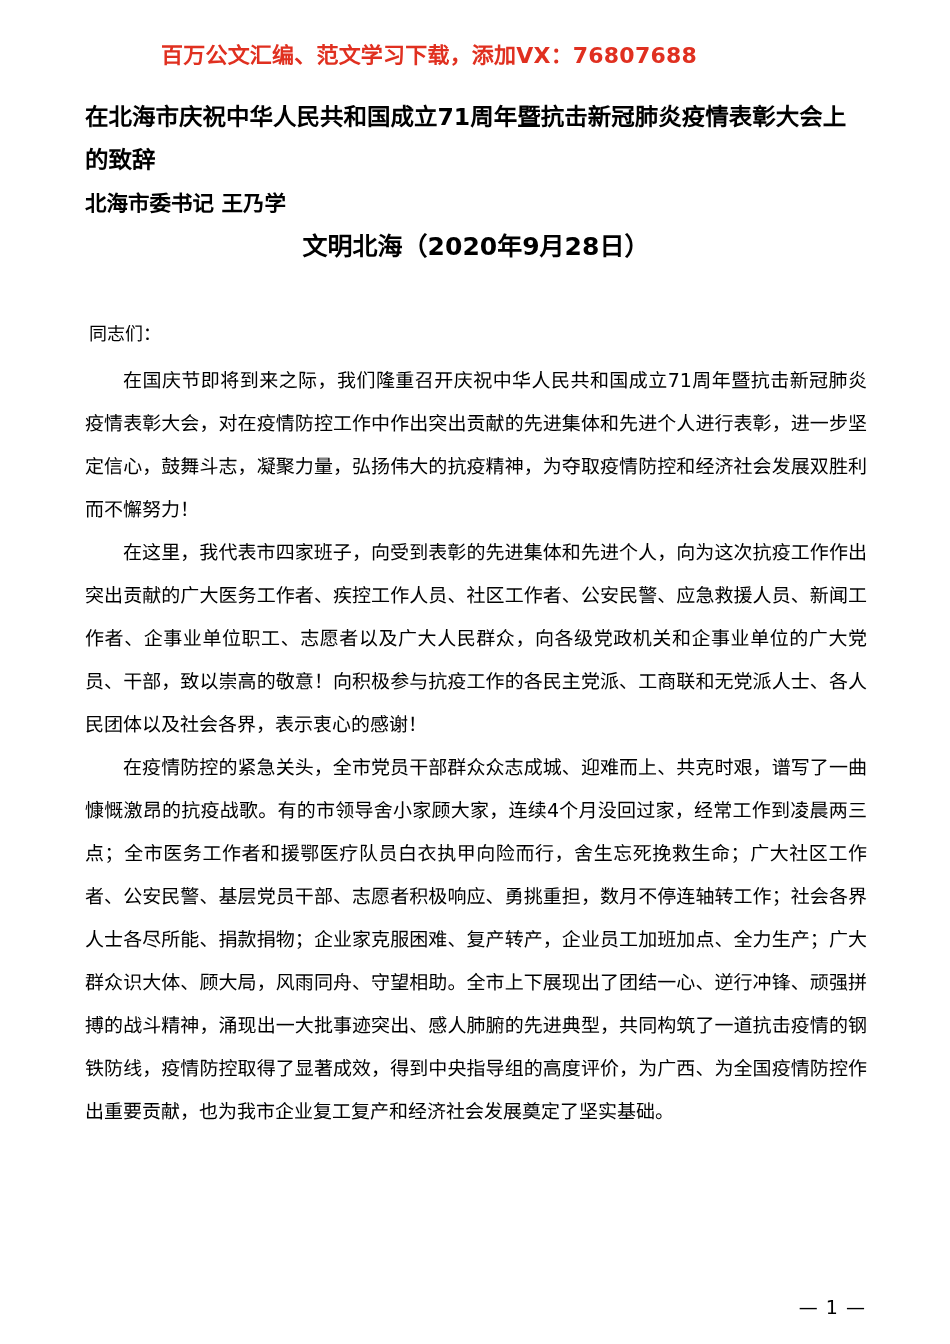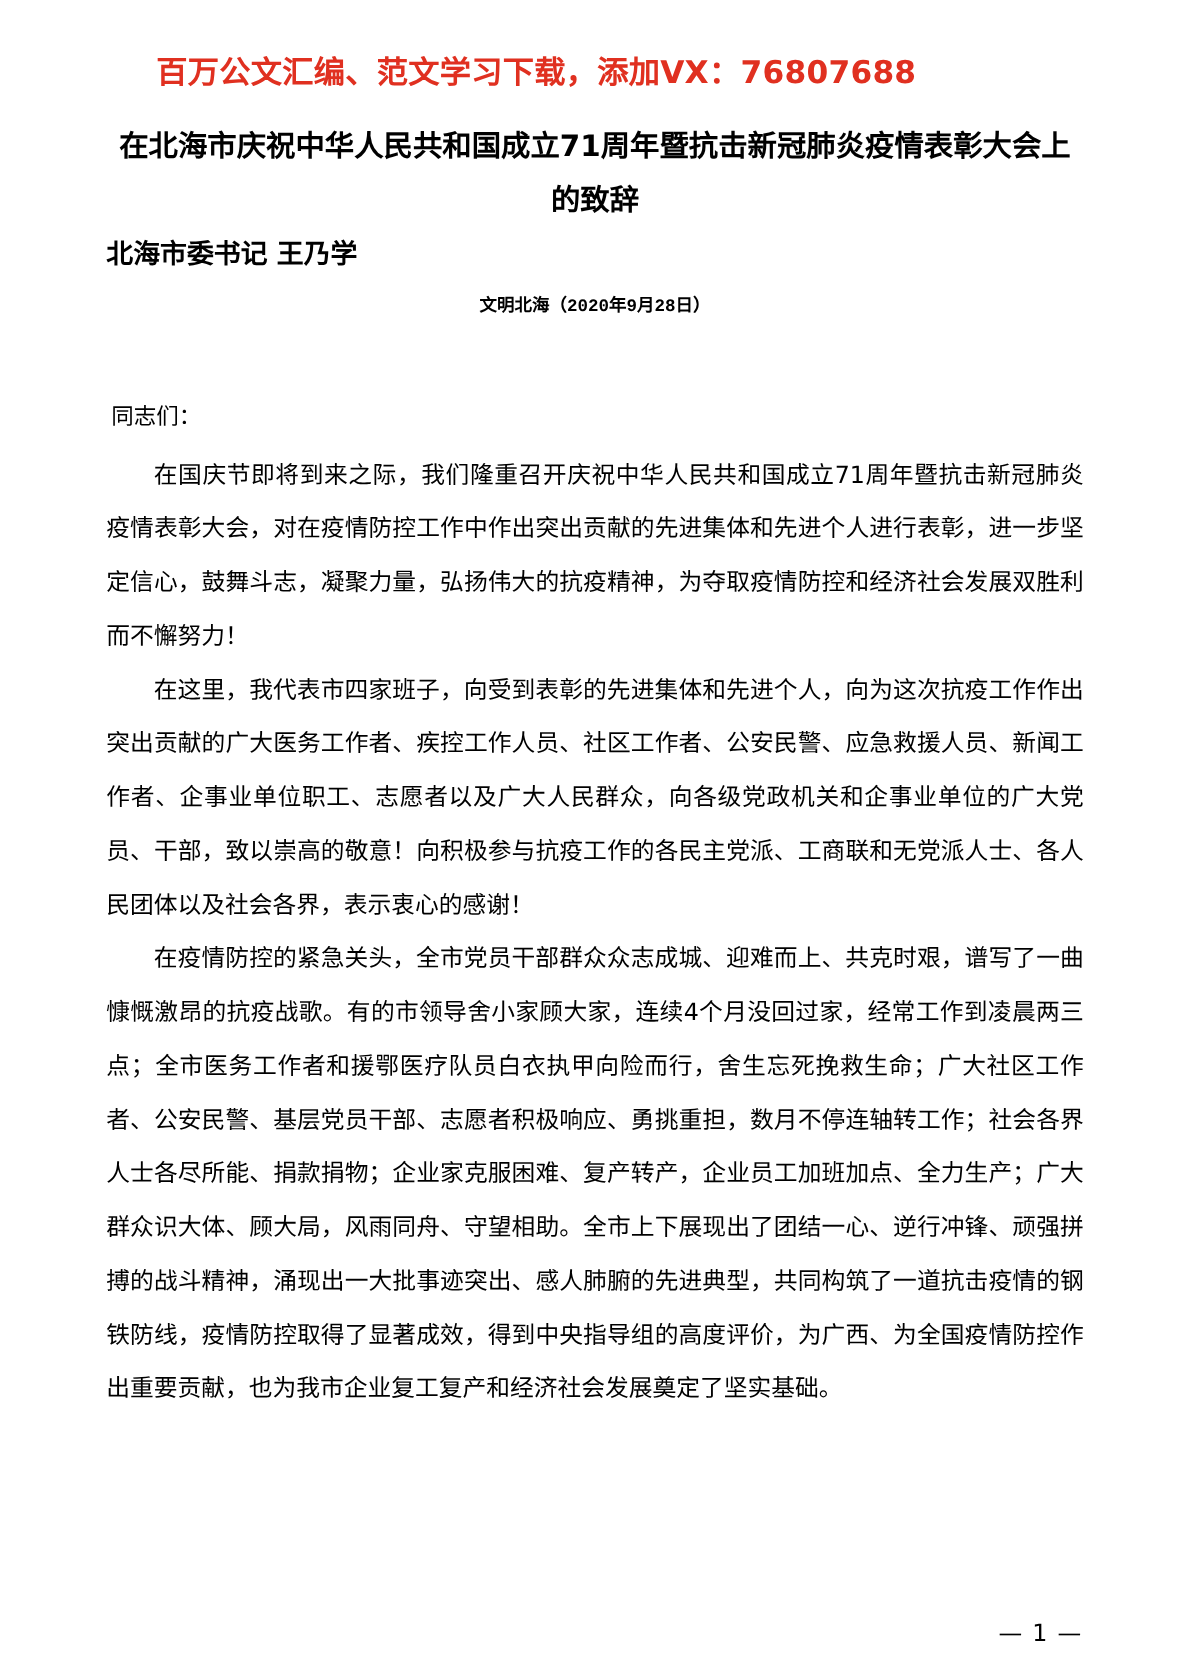--- a/index.html
+++ b/index.html
@@ -21,55 +21,54 @@
     box-sizing: border-box;
   }
   
   .promo-header {
     position: absolute;
     top: 42px;
     left: 0;
     width: 858px;
     text-align: center;
     color: #e03020;
-    font-size: 25px;
+    font-size: 22px;
     font-weight: 700;
     letter-spacing: 0.2px;
     line-height: 1.25;
     white-space: nowrap;
   }
   
   .doc {
     position: absolute;
     top: 96px;
     left: 85px;
     width: 782px;
   }
   .doc-title {
     font-size: 23.5px;
     font-weight: 600;
     line-height: 43px;
-    text-align: center;
+    text-align: left;
     margin: 0;
     letter-spacing: 0px;
   }
   .doc-subtitle {
     font-size: 21.5px;
     font-weight: 600;
     line-height: 43px;
     text-align: left;
     margin: 0;
   }
   .doc-source {
-    font-size: 14px;
+    font-size: 25px;
     font-weight: 600;
     line-height: 43px;
     text-align: center;
     margin: 0;
-    font-family: Liberation Mono, monospace;
   }
   .spacer-after-head {
     height: 40px;
   }
   .salutation {
     font-size: 18px;
     line-height: 43px;
     margin: 4px;
     text-align: justify;
     text-align-last: left;

